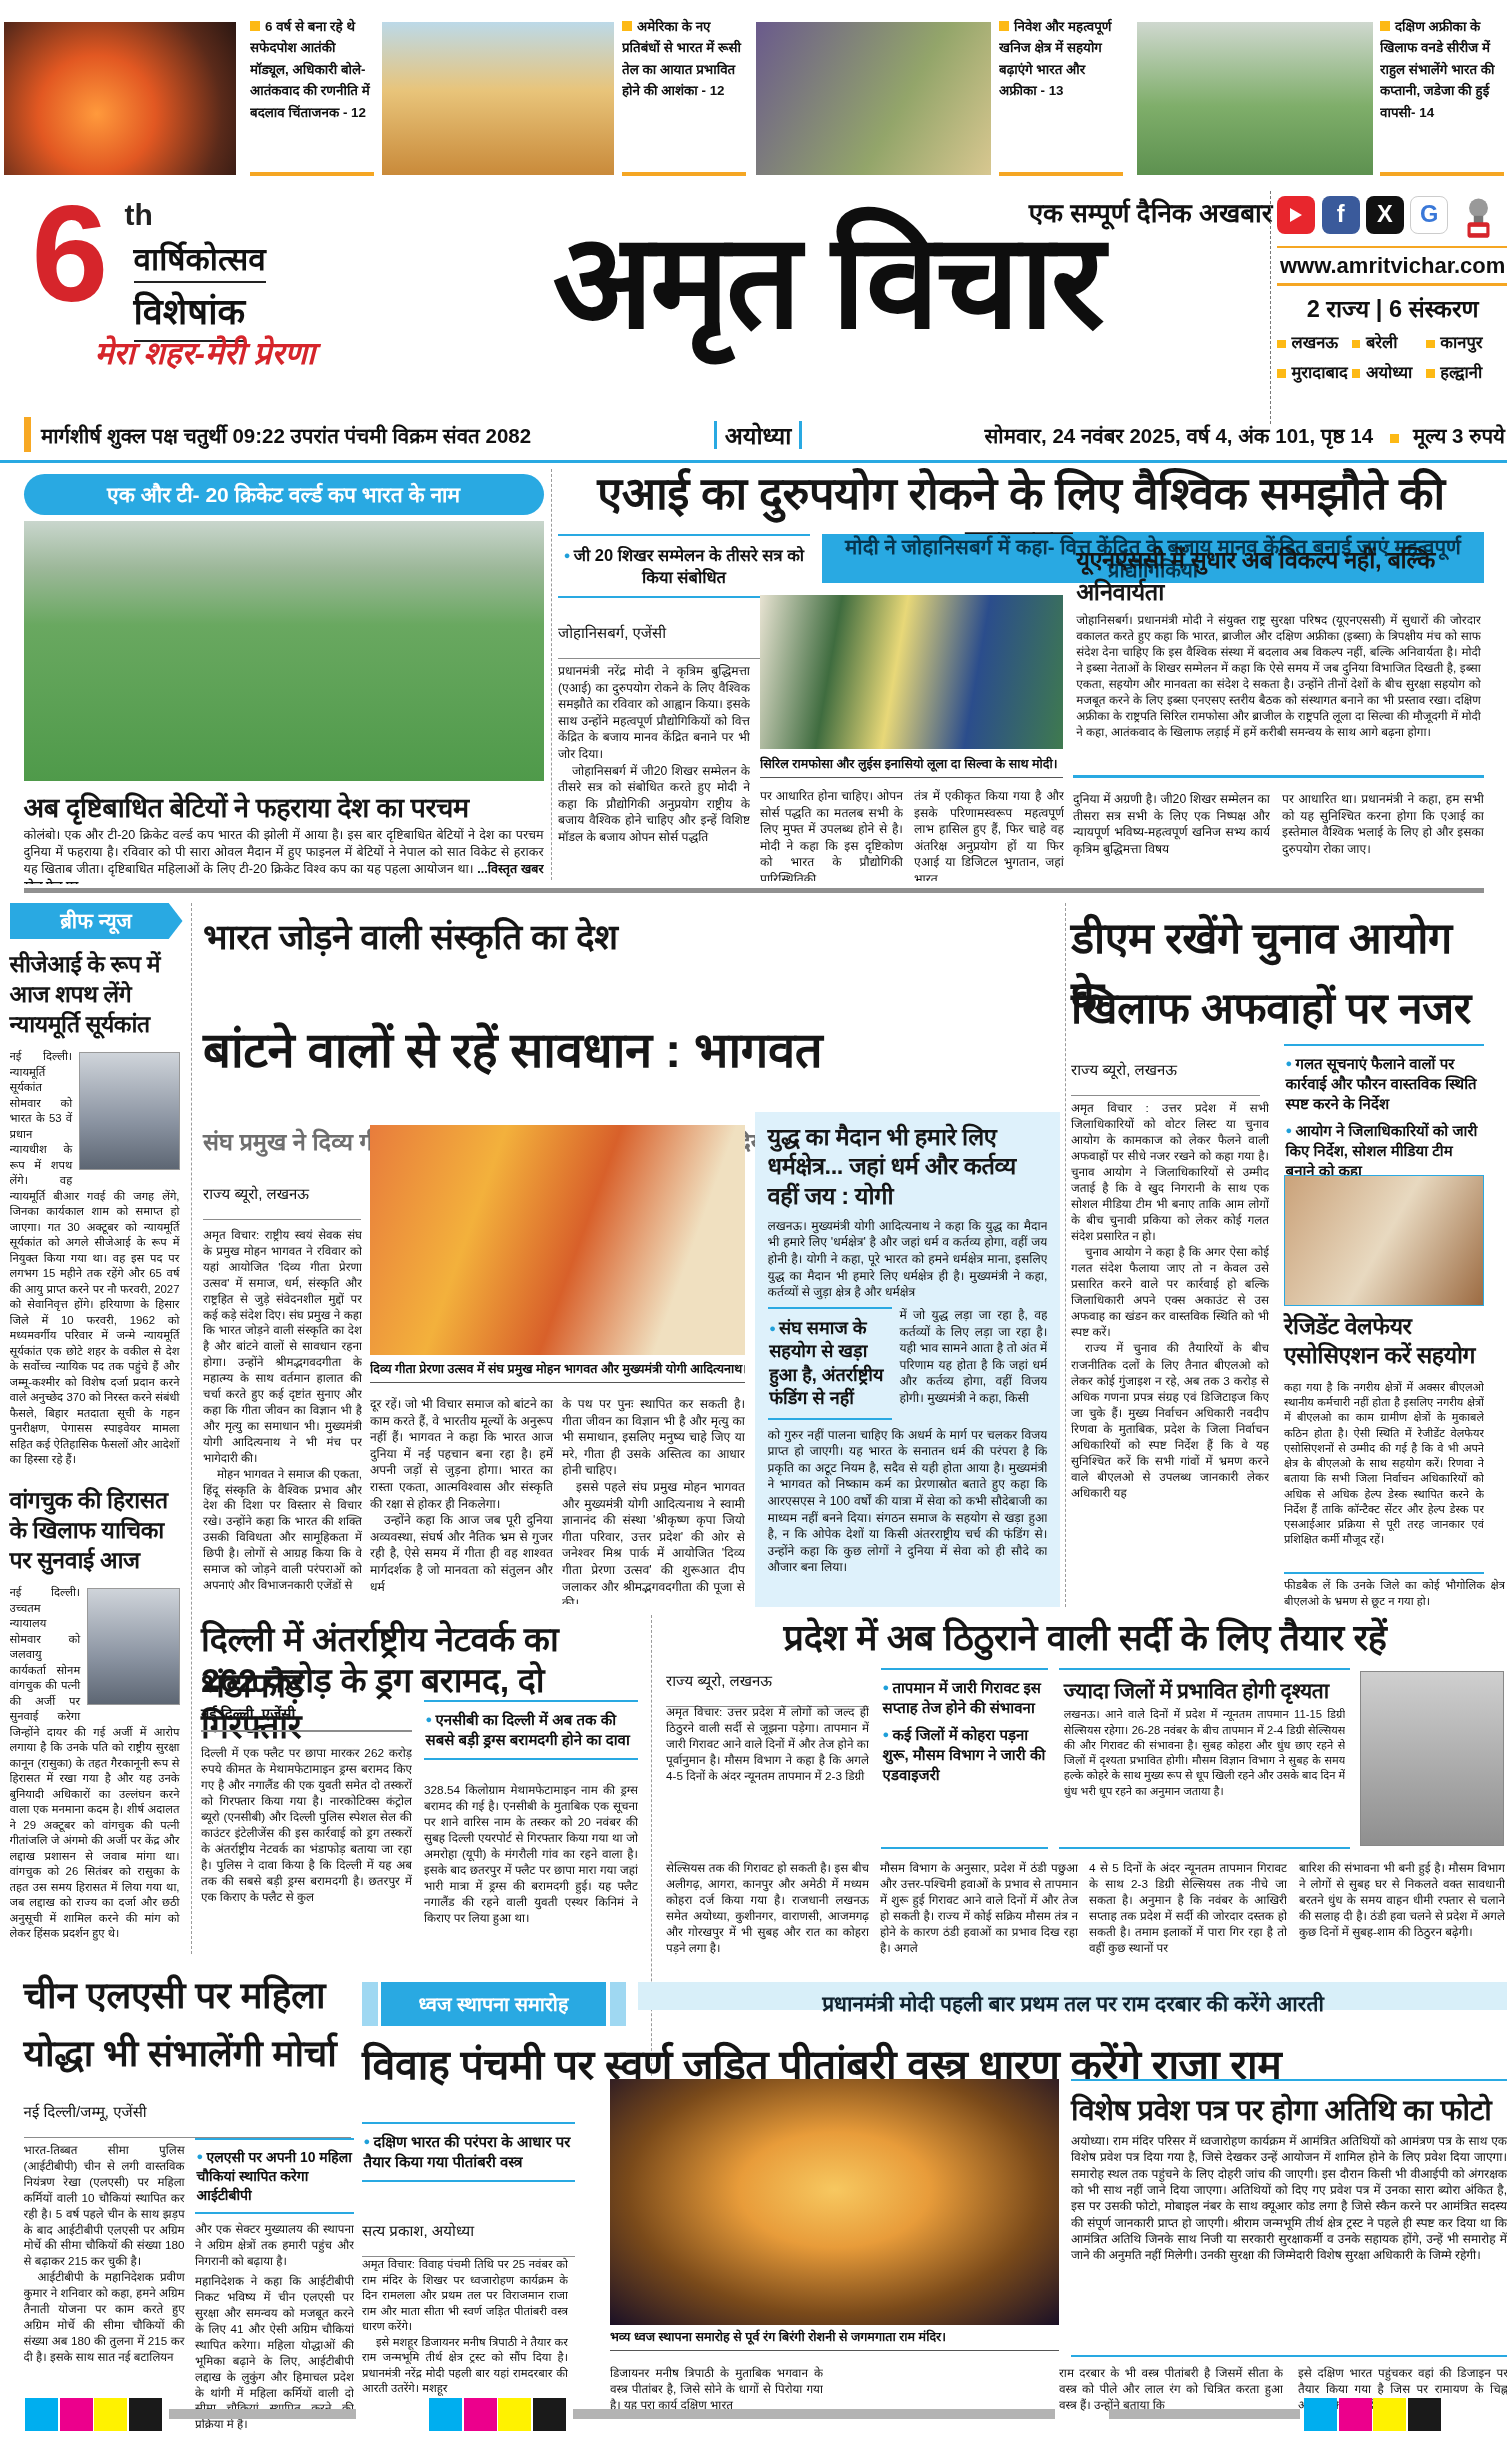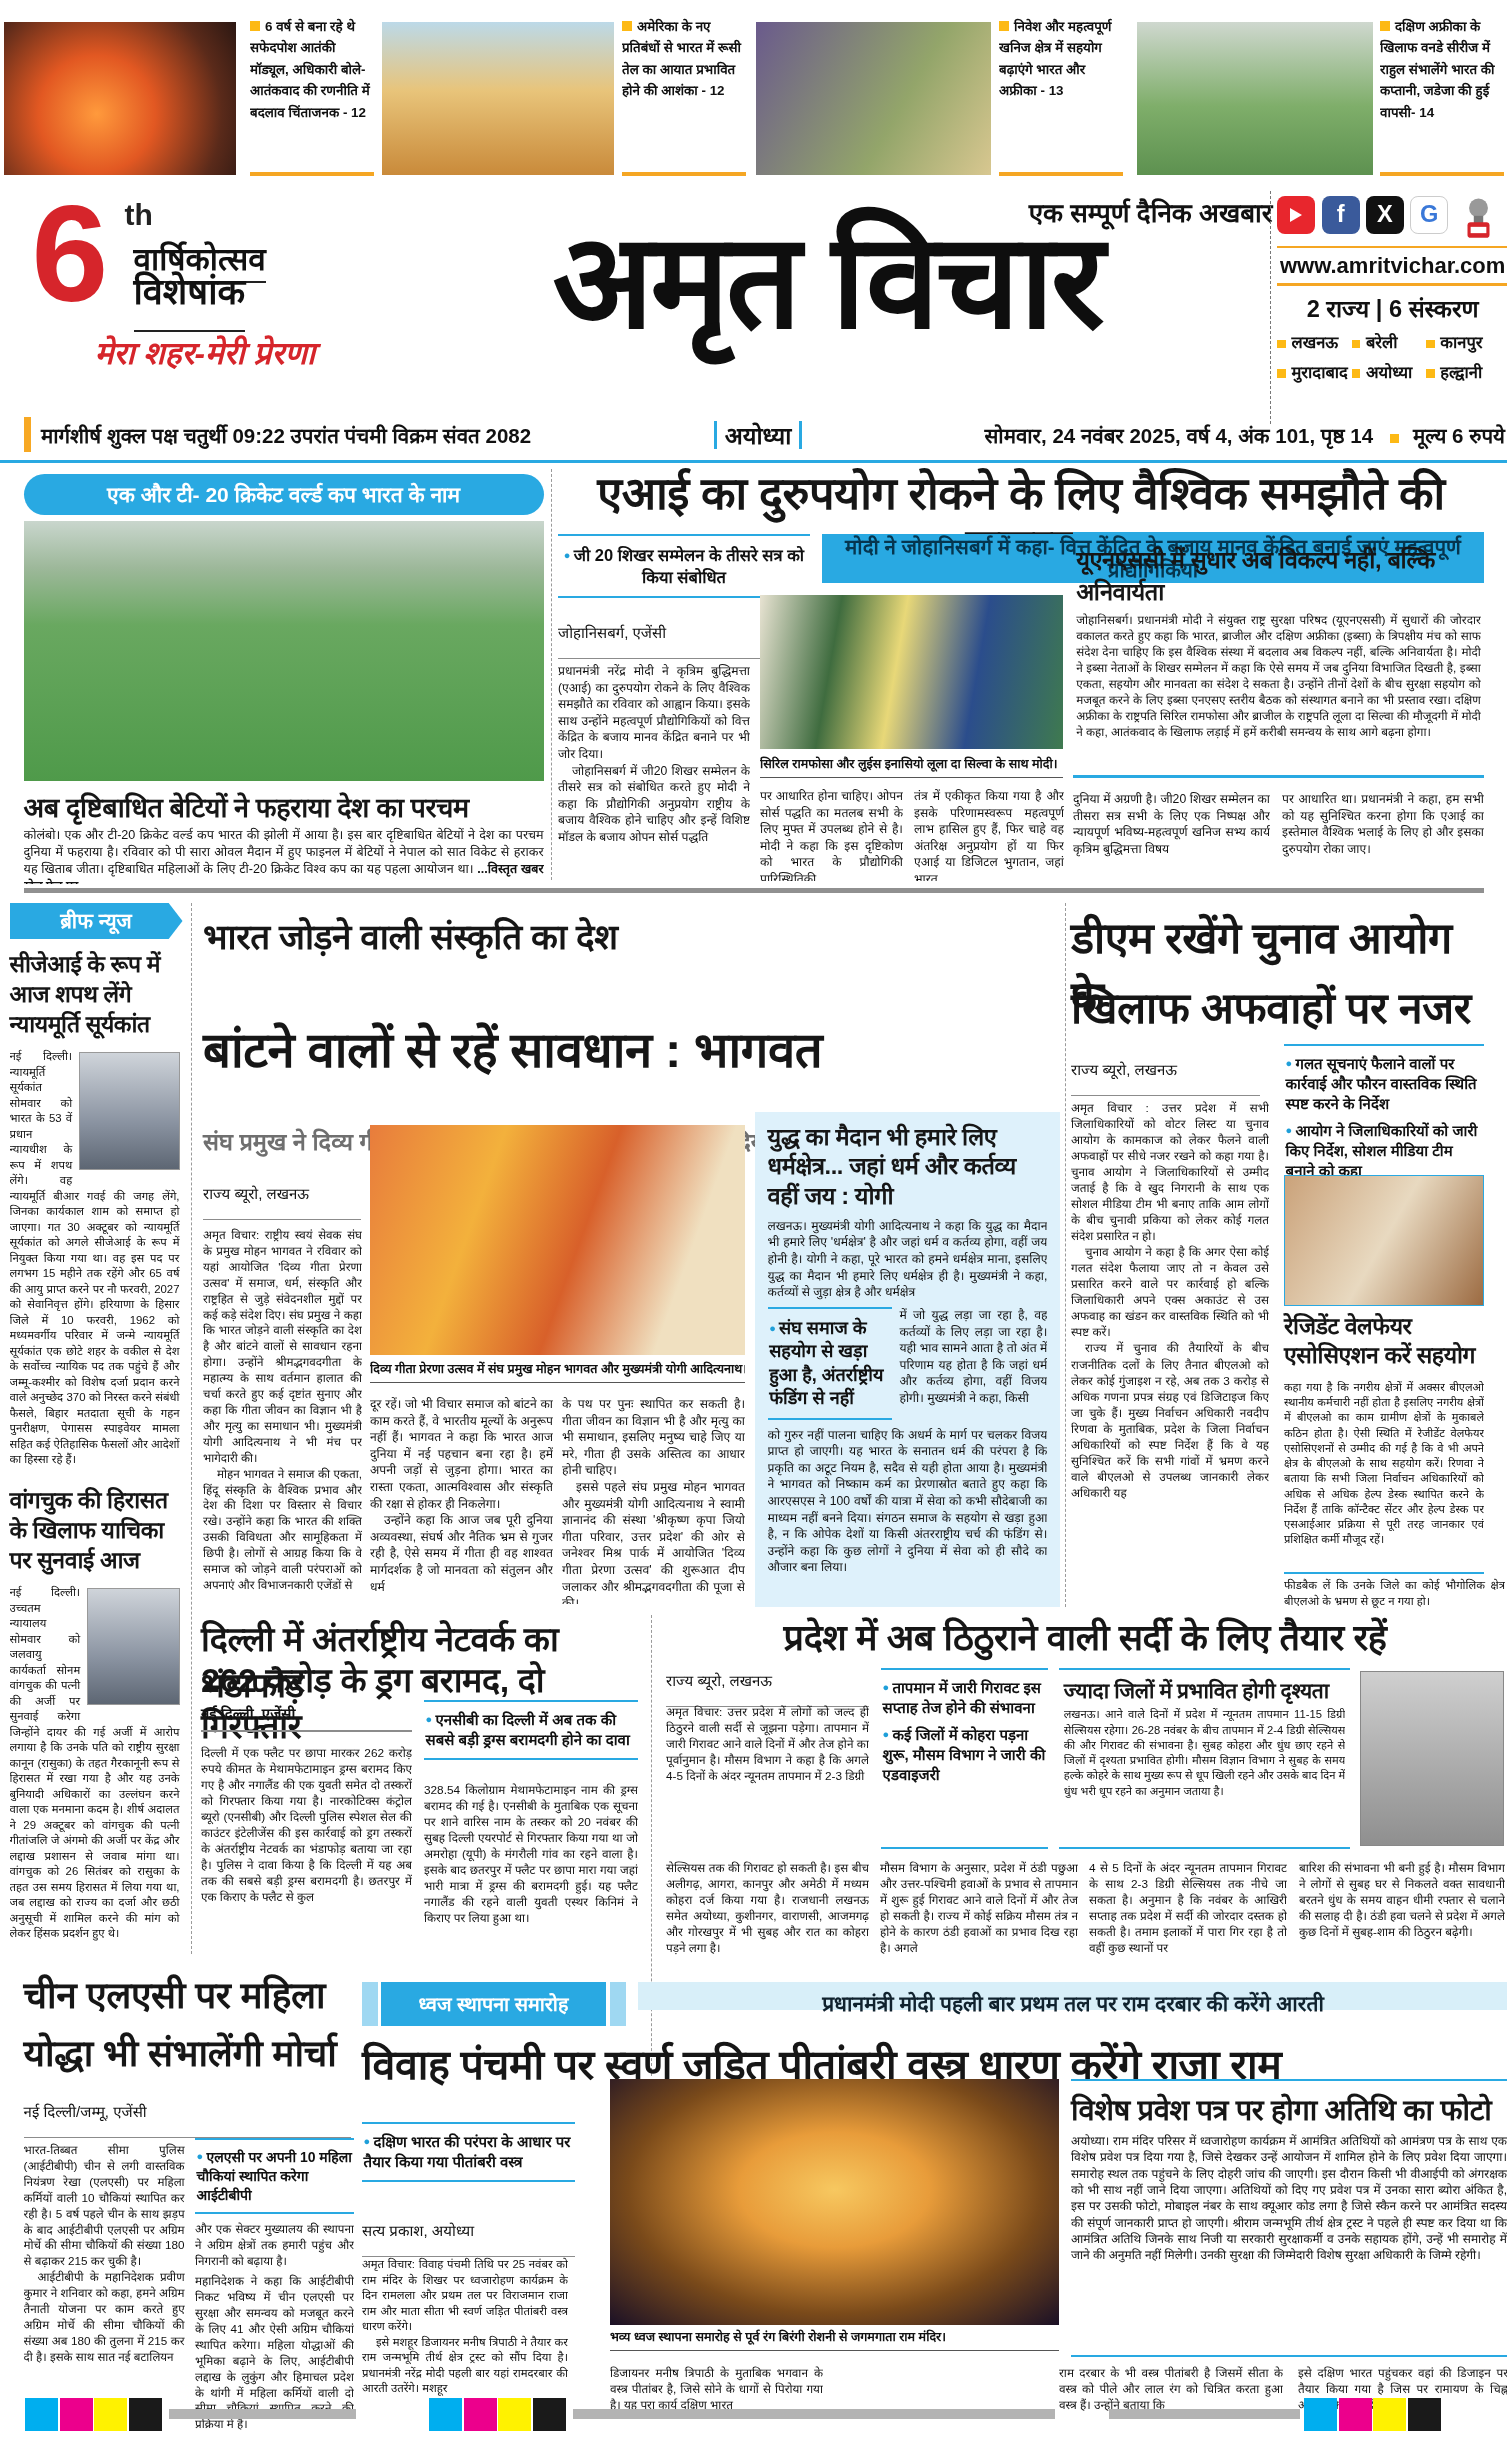--- a/index.html
+++ b/index.html
@@ -63,21 +63,21 @@
   <div class="abs yellow-ul" style="left:999px;top:172px;width:124px"></div>
 
   <div class="abs ph ph-cricketer" style="left:1137px;top:22px;width:236px;height:153px"></div>
   <div class="abs brief-txt" style="left:1380px;top:15.8px;width:124px;height:154px;overflow:hidden"><span class="sq"></span><span>दक्षिण अफ्रीका के खिलाफ वनडे सीरीज में राहुल संभालेंगे भारत की कप्तानी, जडेजा की हुई वापसी- 14</span></div>
   <div class="abs yellow-ul" style="left:1380px;top:172px;width:124px"></div>
 
   <div class="abs" style="left:31.5px;top:198px;width:347px;height:177px">
     <span style="position:absolute;left:0;top:-14px;font-size:138px;font-weight:800;color:#d6252b;line-height:1">6</span>
     <span style="position:absolute;left:93px;top:0;font-size:30px;font-weight:700;color:#222">th</span>
     <span style="position:absolute;left:102px;top:38px;font-size:31.5px;font-weight:800;border-bottom:2.4px solid #222;padding-bottom:1.6px">वार्षिकोत्सव</span>
-    <span style="position:absolute;left:102px;top:68px;font-size:36px;font-weight:800;border-bottom:2.4px solid #222;padding-bottom:15px">विशेषांक</span>
+    <span style="position:absolute;left:102px;top:88px;font-size:36px;font-weight:800;border-bottom:2.4px solid #222;padding-bottom:5px">विशेषांक</span>
     <span style="position:absolute;left:0px;top:132px;width:347px;text-align:center;font-size:31.5px;font-weight:800;font-style:italic;color:#d6252b">मेरा शहर-मेरी प्रेरणा</span>
   </div>
 
   <div class="abs centered" style="left:394px;top:206px;width:866px;height:173px;font-size:132px;font-weight:800;letter-spacing:-3.2px;color:#0e0e0e;line-height:1.15">अमृत विचार</div>
   <div class="abs centered" style="left:981px;top:194px;width:339px;font-size:26px;font-weight:800">एक सम्पूर्ण दैनिक अखबार</div>
 
   <div class="abs" style="left:1270px;top:191px;width:238px;height:233px;border-left:1.6px dashed #777;padding-left:6.3px">
     <div style="margin-top:4.7px">
       <span class="soc yt">
           <span class="play"></span>
@@ -106,21 +106,21 @@
   <div class="abs" style="left:23.6px;top:417px;width:7.9px;height:35px;background:#f7a823"></div>
   <div class="abs" style="left:41px;top:421px;width:614px;font-size:20.5px;font-weight:800">मार्गशीर्ष शुक्ल पक्ष चतुर्थी 09:22 उपरांत पंचमी विक्रम संवत 2082</div>
   <div class="abs" style="left:687px;top:416px;width:142px;height:38px;display:flex;align-items:center;justify-content:center;gap:7.9px">
     <span style="width:3.2px;height:28px;background:#29a9e2"></span>
     <span style="font-size:23.6px;font-weight:800">अयोध्या</span>
     <span style="width:3.2px;height:28px;background:#29a9e2"></span>
   </div>
   <div class="abs" style="left:843px;top:421px;width:662px;text-align:right;font-size:20.5px;font-weight:800">
     <span>सोमवार, 24 नवंबर 2025, वर्ष 4, अंक 101, पृष्ठ 14</span>
     <span class="sq" style="margin:0 7.9px 0 11px"></span>
-    <span>मूल्य 6 रुपये</span>
+    <span>मूल्य 3 रुपये</span>
   </div>
   <div class="abs" style="left:0;top:460px;width:1508px;height:3.2px;background:#29a9e2"></div>
 
   <div class="abs cyan centered" style="left:23.6px;top:474px;width:520px;height:41px;border-radius:20.5px;color:#fff;font-size:21px;font-weight:800;line-height:41px">एक और टी- 20 क्रिकेट वर्ल्ड कप भारत के नाम</div>
   <div class="abs ph ph-cricket-team" style="left:23.6px;top:521px;width:520px;height:260px"></div>
   <div class="abs hl" style="left:23.6px;top:788px;width:520px;font-size:27px">अब दृष्टिबाधित बेटियों ने फहराया देश का परचम</div>
   <div class="abs body-txt" style="left:23.6px;top:827px;width:520px;height:57px;font-size:12.6px"><span>कोलंबो। एक और टी-20 क्रिकेट वर्ल्ड कप भारत की झोली में आया है। इस बार दृष्टिबाधित बेटियों ने देश का परचम दुनिया में फहराया है। रविवार को पी सारा ओवल मैदान में हुए फाइनल में बेटियों ने नेपाल को सात विकेट से हराकर यह खिताब जीता। दृष्टिबाधित महिलाओं के लिए टी-20 क्रिकेट विश्व कप का यह पहला आयोजन था।</span> <b>...विस्तृत खबर खेल पेज पर</b></div>
 
   <div class="abs dashv" style="left:551px;top:469px;height:411px"></div>
 

